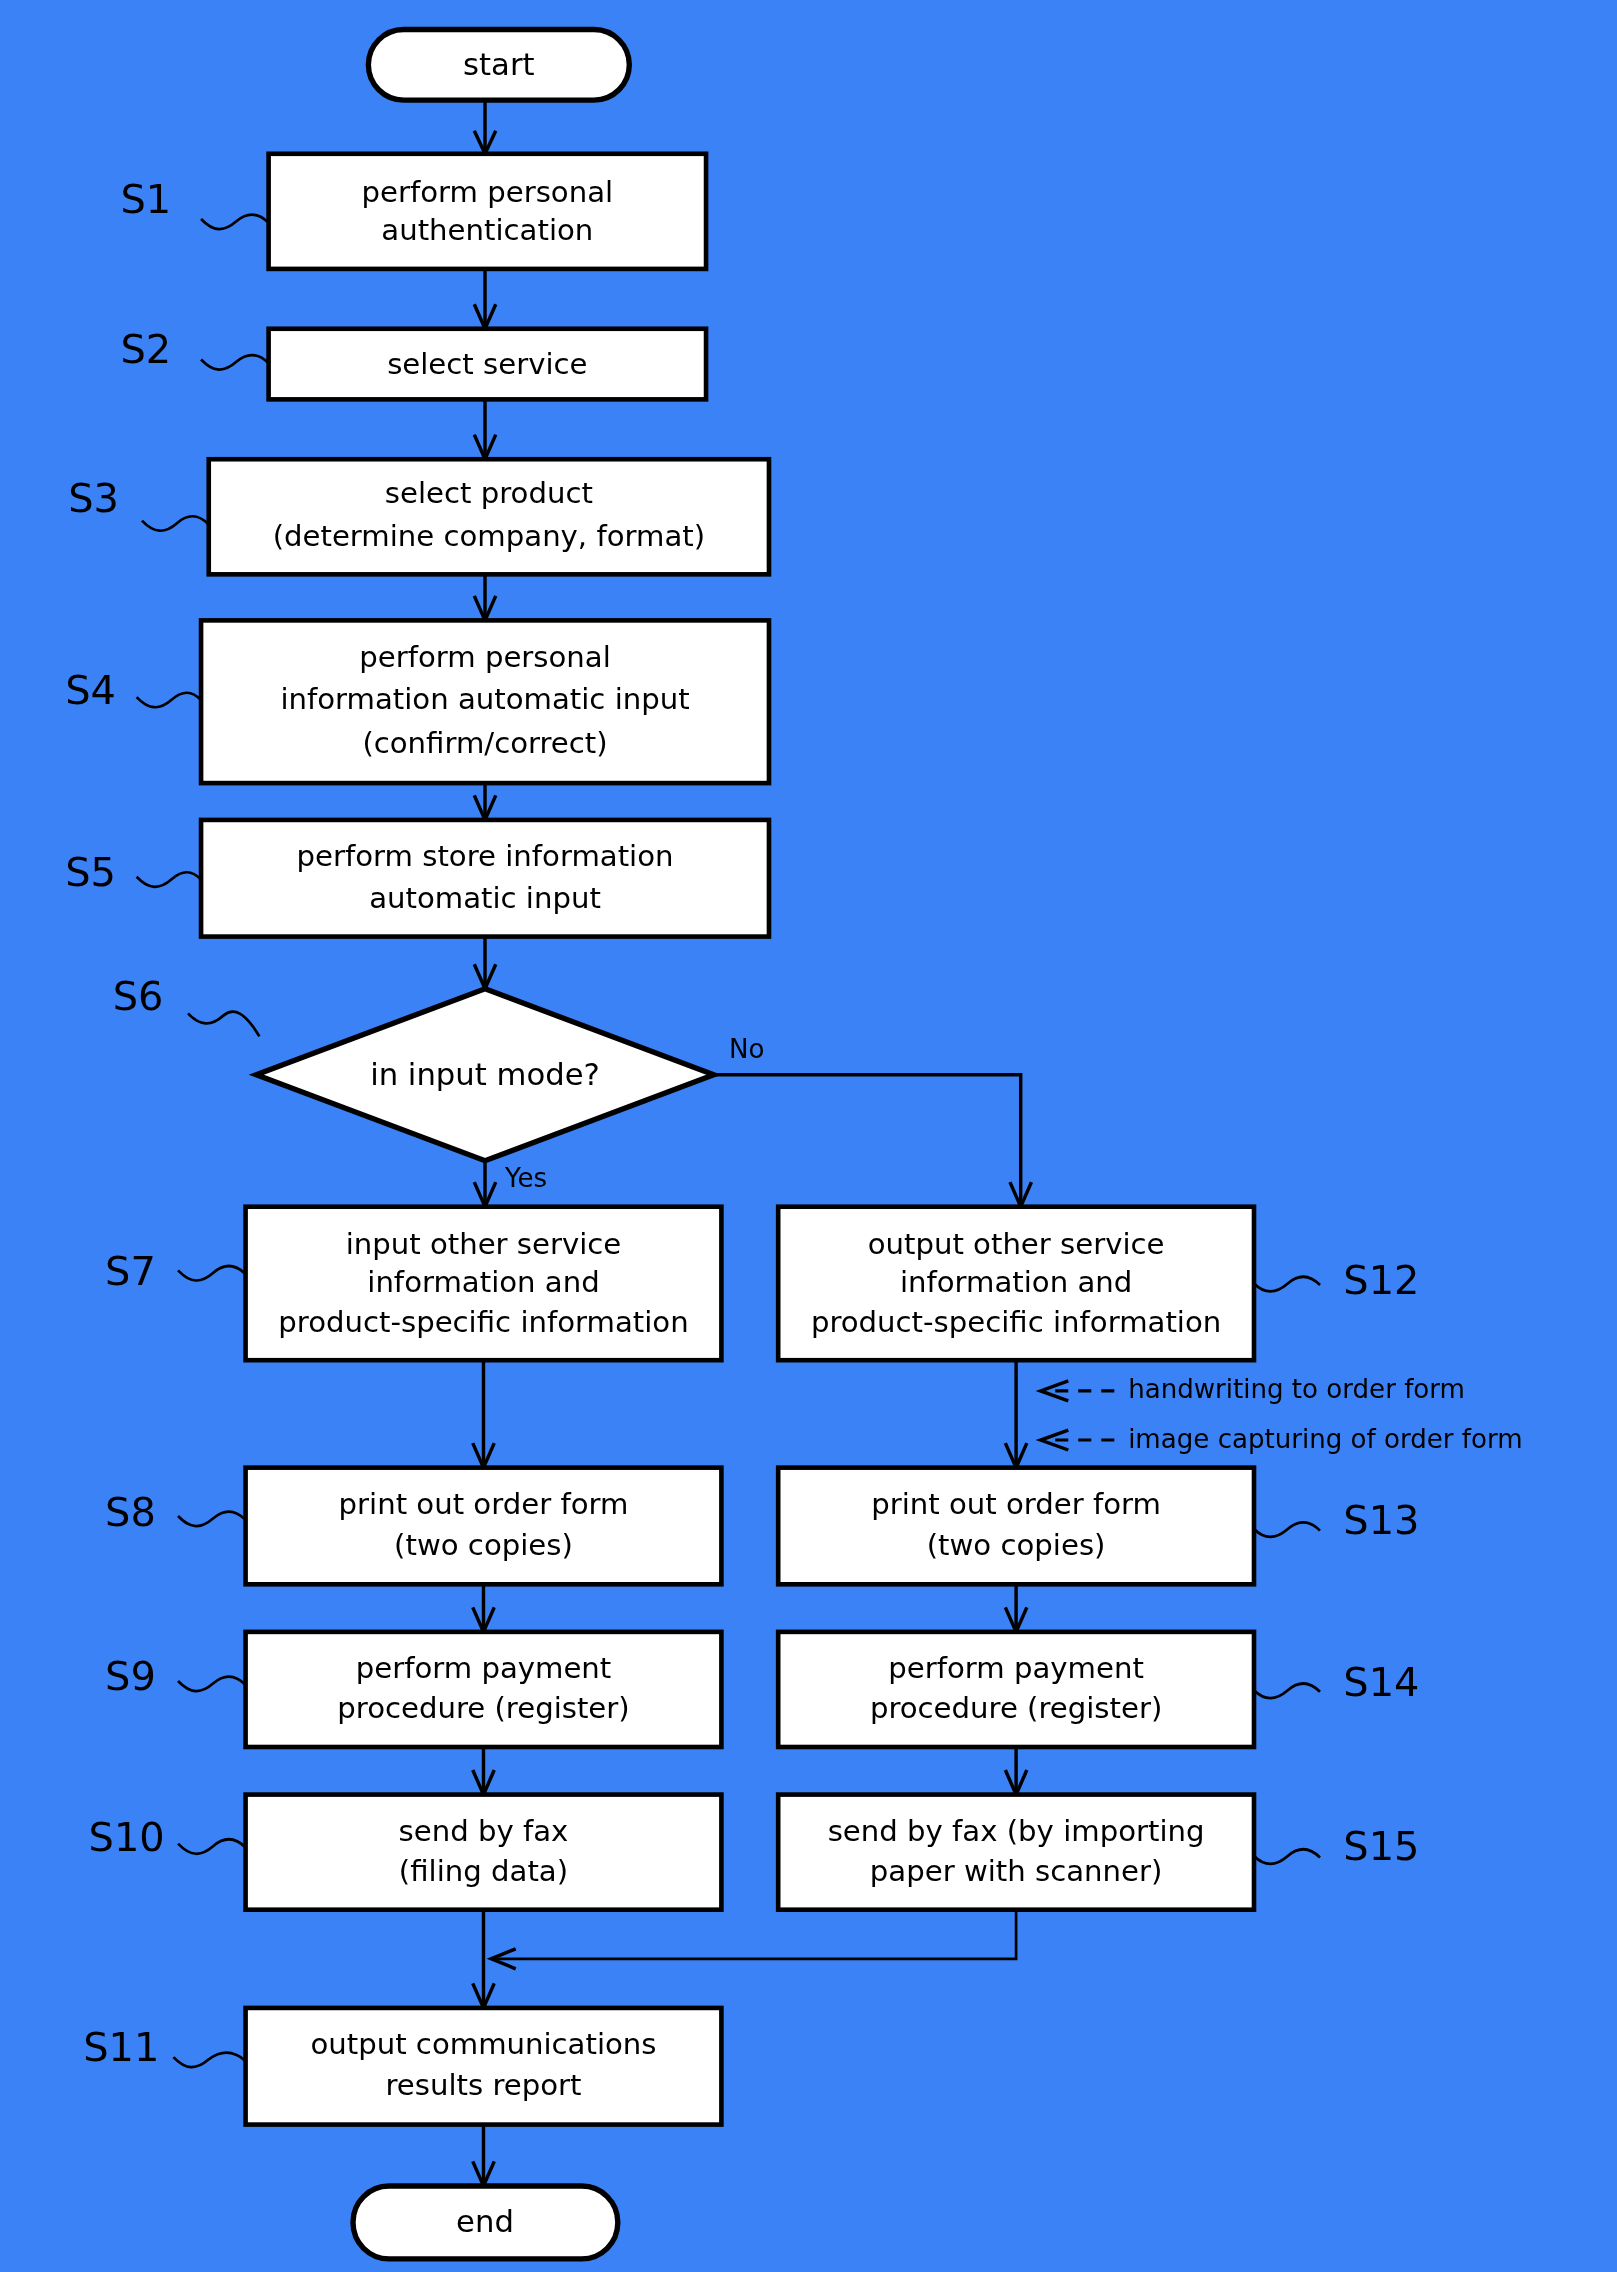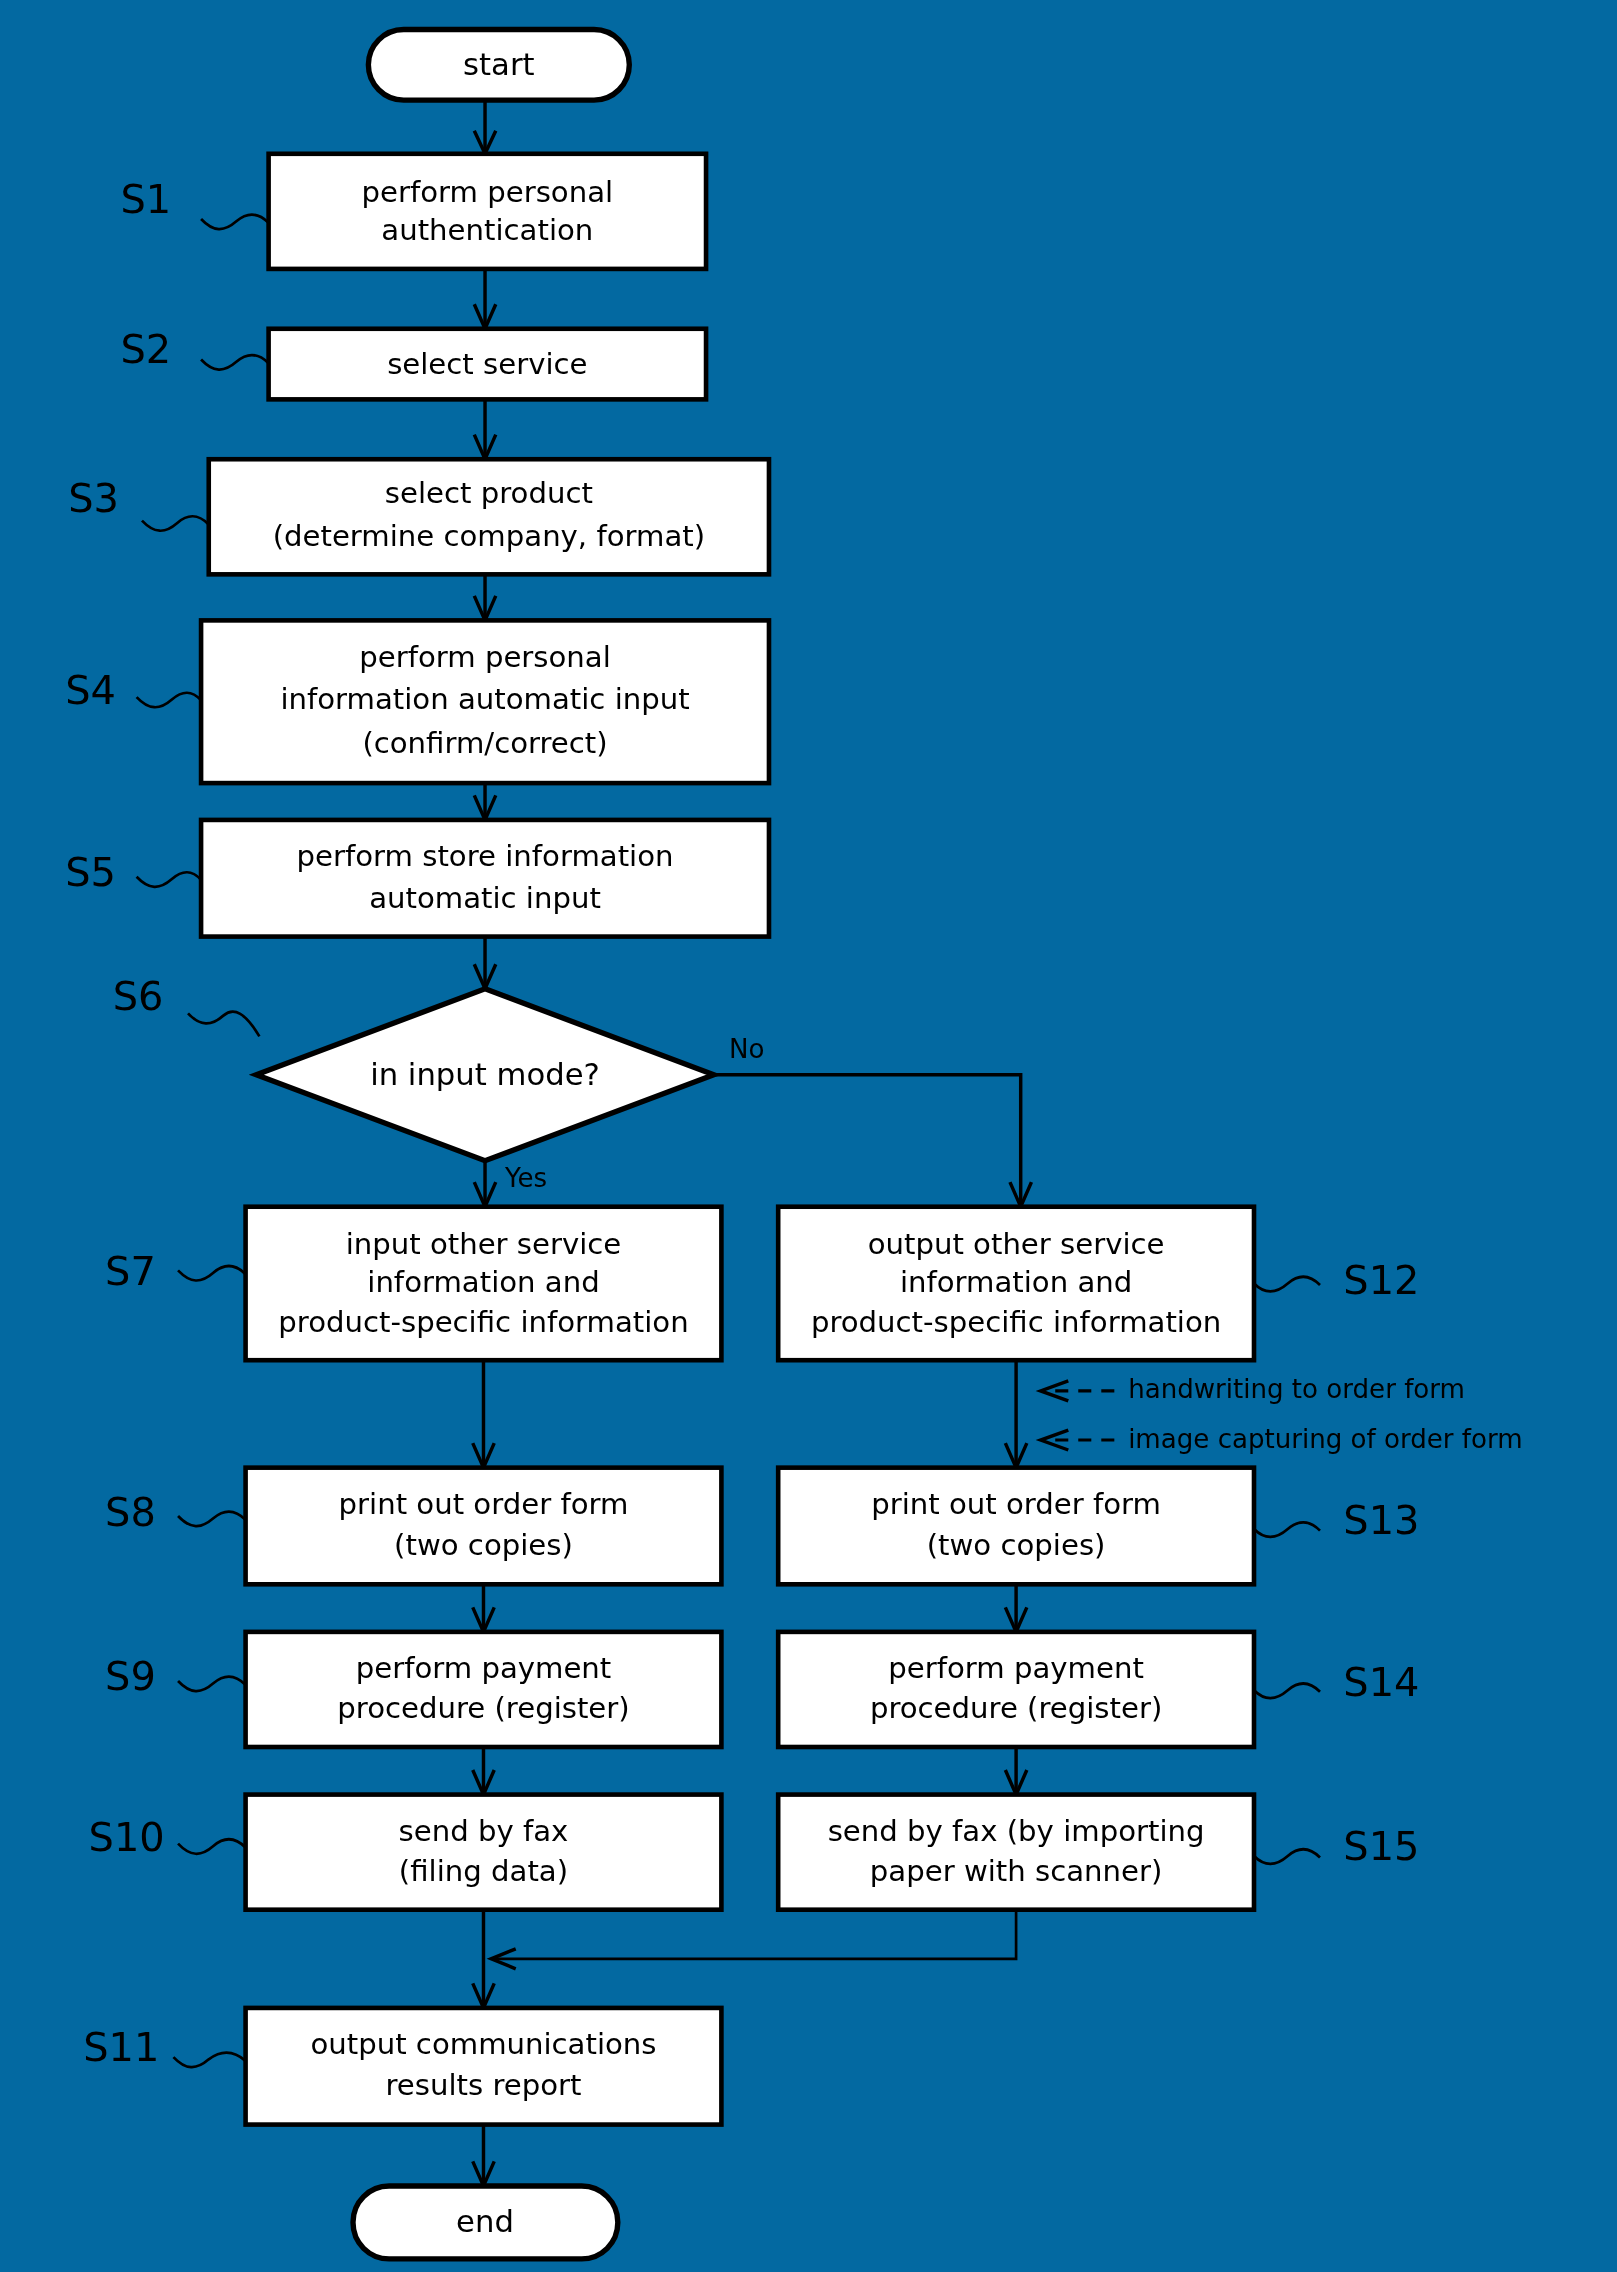--- a/index.html
+++ b/index.html
@@ -11,21 +11,21 @@
   body {
     width: 1617px;
     height: 2273px;
     font-family: "DejaVu Sans", sans-serif;
     overflow: hidden;
   }
   #flow-root {
     position: relative;
     width: 1617px;
     height: 2273px;
-    background: #0369a1;
+    background: #3b82f6;
   }
   svg.flow-svg {
     position: absolute;
     top: 0;
     left: 0;
     width: 1617px;
     height: 2273px;
   }
   .node-box {
     fill: #ffffff;

